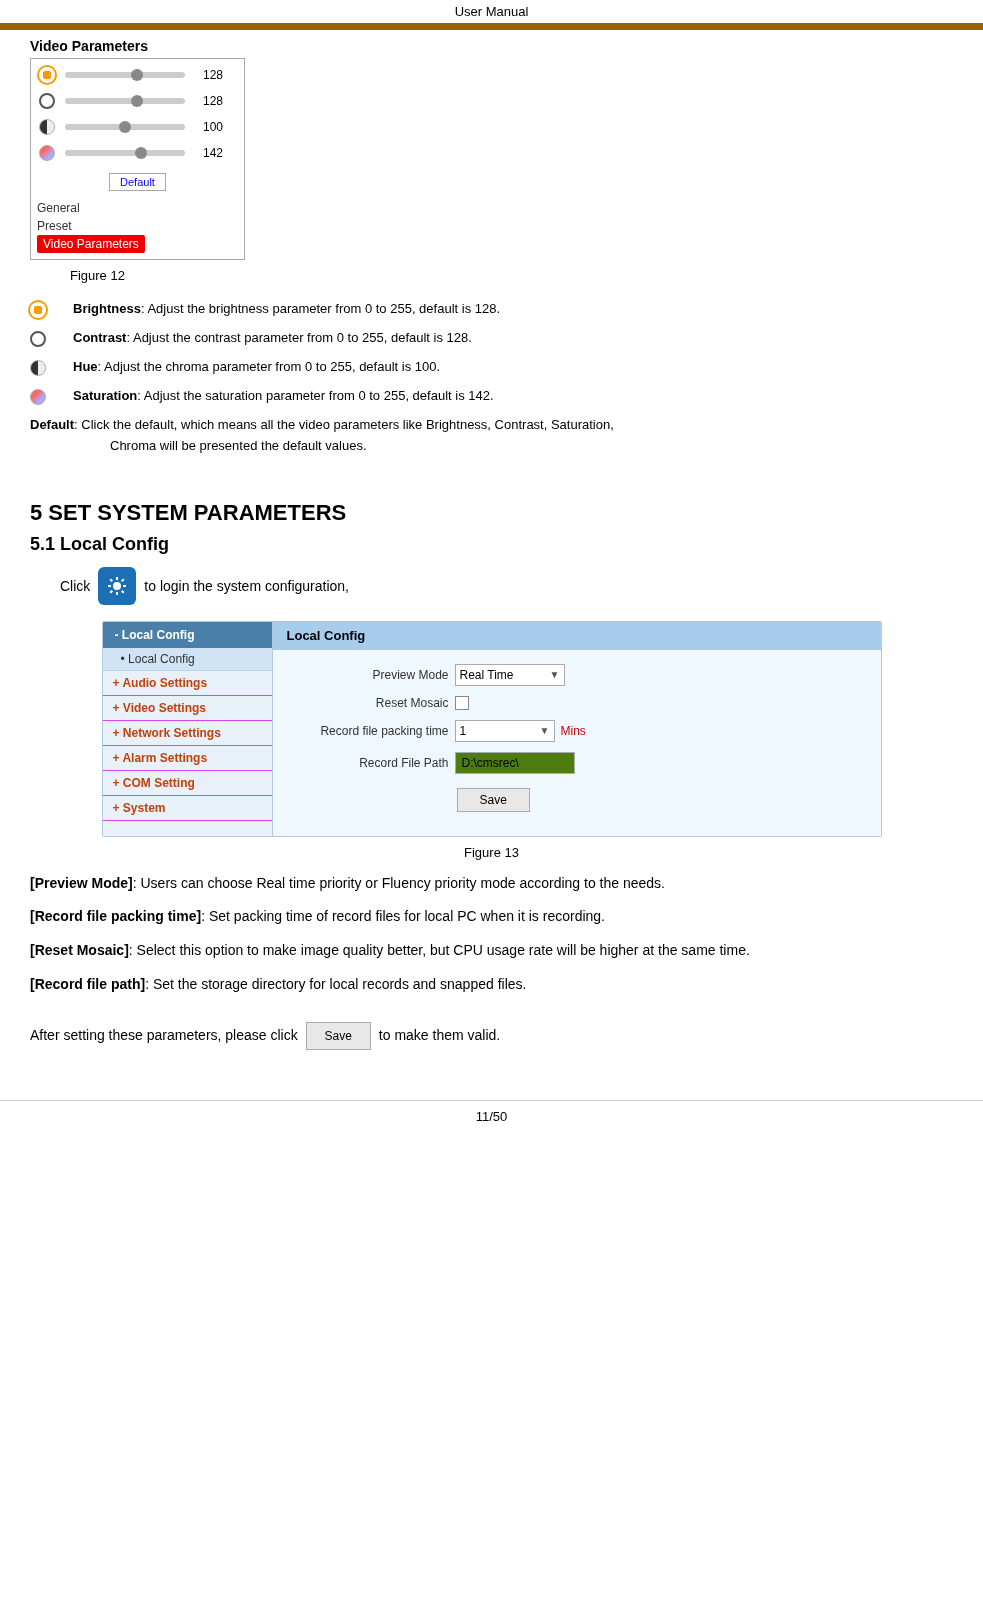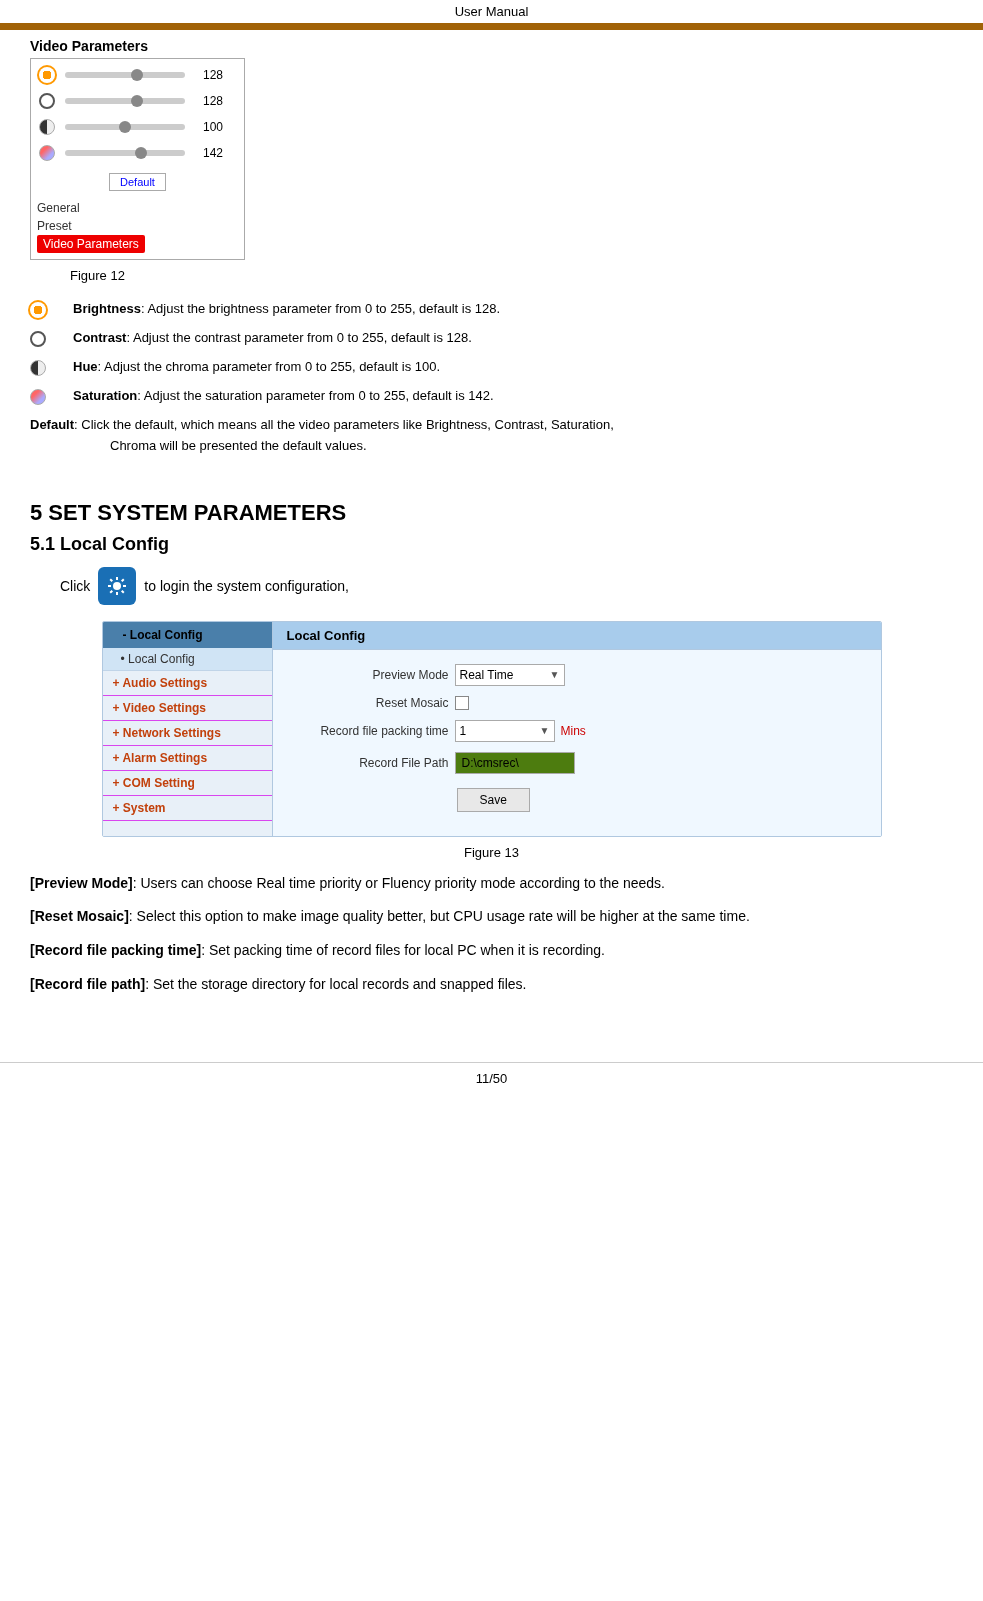--- a/index.html
+++ b/index.html
@@ -173,24 +173,24 @@
       overflow: hidden;
     }
     .config-sidebar {
       width: 170px;
       background: #e8f0f8;
       padding: 0;
       border-right: 1px solid #b0c8e0;
     }
     .config-sidebar-header {
       background: #4a7faa;
-      color: #000000;
-      font-size: 12px;
-      font-weight: bold;
-      padding: 6px 20px;
+      color: #ffffff;
+      font-size: 12px;
+      font-weight: bold;
+      padding: 6px 12px;
     }
     .config-sidebar-subitem {
       background: #d0e4f5;
       color: #333;
       font-size: 12px;
       padding: 4px 18px;
       border-bottom: 1px solid #c0d4e8;
     }
     .config-sidebar-item {
       color: #c2410c;
@@ -532,27 +532,32 @@
   </div>
 
   
   <div class="figure-center">Figure 13</div>
 
   
   <div class="para-desc">
     <span class="bold">[Preview Mode]</span><span>: Users can choose Real time priority or Fluency priority mode according to the needs.</span>
   </div>
   <div class="para-desc">
+    <span class="bold">[Record file packing time]</span><span>: Set packing time of record files for local PC when it is recording.</span>
+  </div>
+  <div class="para-desc">
     <span class="bold">[Reset Mosaic]</span><span>: Select this option to make image quality better, but CPU usage rate will be higher at the same time.</span>
-  </div>
-  <div class="para-desc">
-    <span class="bold">[Record file packing time]</span><span>: Set packing time of record files for local PC when it is recording.</span>
   </div>
   <div class="para-desc">
     <span class="bold">[Record file path]</span><span>: Set the storage directory for local records and snapped files.</span>
   </div>
   <br>
+  <div class="para-desc">
+    <span>After setting these parameters, please click</span>
+    <span class="inline-save-btn">Save</span>
+    <span>to make them valid.</span>
+  </div>
 
 </div>
 
 <div class="page-footer">
   <span>11/50</span>
 </div>
 
 </body></html>

